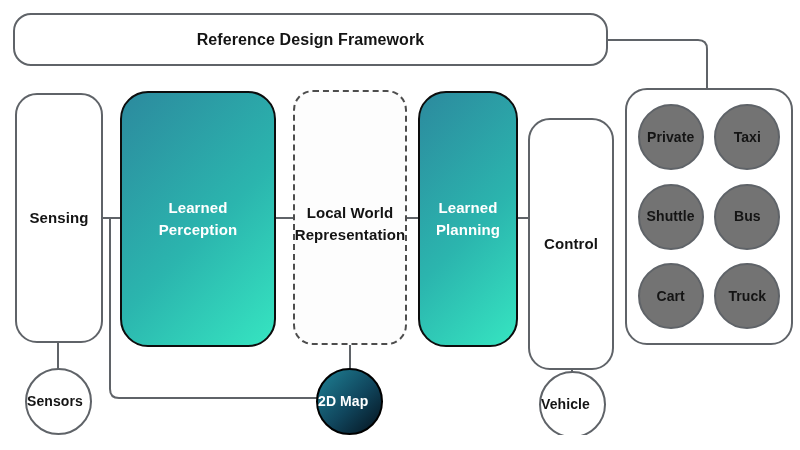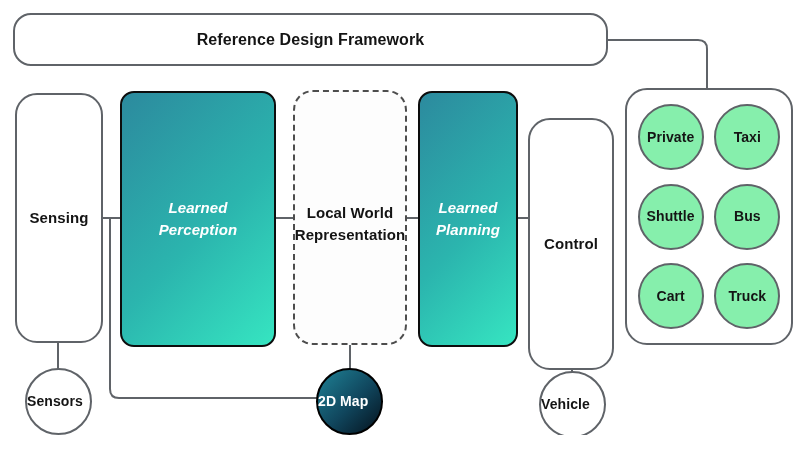--- a/index.html
+++ b/index.html
@@ -25,24 +25,23 @@
     left: 13px; top: 13px; width: 595px; height: 53px;
     border: 2px solid #5f6368; border-radius: 18px;
   }
   .framework .label { font-size: 16px; }
 
   .plainbox { border: 2px solid #5f6368; border-radius: 22px; }
   .box-sensing  { left: 15px;  top: 93px;  width: 88px;  height: 250px; }
   .box-control  { left: 528px; top: 92px;  width: 86px;  height: 252px; margin-top: 26px; }
 
   .gradbox {
-    border: 2.5px solid #0d0d0d; border-radius: 14px;
+    border: 2.5px solid #0d0d0d; border-radius: 28px;
     background: linear-gradient(135deg, #2c8a9e 0%, #2bb5ae 55%, #36e5c1 100%);
     color: #ffffff;
-    font-style: italic;
   }
   .box-perception { left: 120px; top: 91px; width: 156px; height: 256px; }
   .box-planning   { left: 418px; top: 91px; width: 100px; height: 256px; }
   .gradbox .label { max-width: 112px; }
 
   .dashbox {
     left: 293px; top: 90px; width: 114px; height: 255px;
     border: 2px dashed #4d4d4d; border-radius: 20px;
     background: #fdfdfd;
   }
@@ -53,21 +52,21 @@
     border: 2px solid #5f6368; border-radius: 22px;
     display: grid;
     grid-template-columns: 66px 66px;
     grid-template-rows: 66px 66px 66px;
     justify-content: space-evenly;
     align-content: space-evenly;
   }
   .vcircle {
     box-sizing: border-box;
     width: 66px; height: 66px; border-radius: 50%;
-    border: 2px solid #5f6368; background: #86efac;
+    border: 2px solid #5f6368; background: #737373;
     display: flex; align-items: center; justify-content: center;
   }
   .vcircle .label { font-size: 14px; }
 
   .circle {
     position: absolute; box-sizing: border-box;
     width: 67px; height: 67px; border-radius: 50%;
     border: 2px solid #5f6368; background: #ffffff;
     display: flex; align-items: center; justify-content: flex-start;
     text-align: center;

